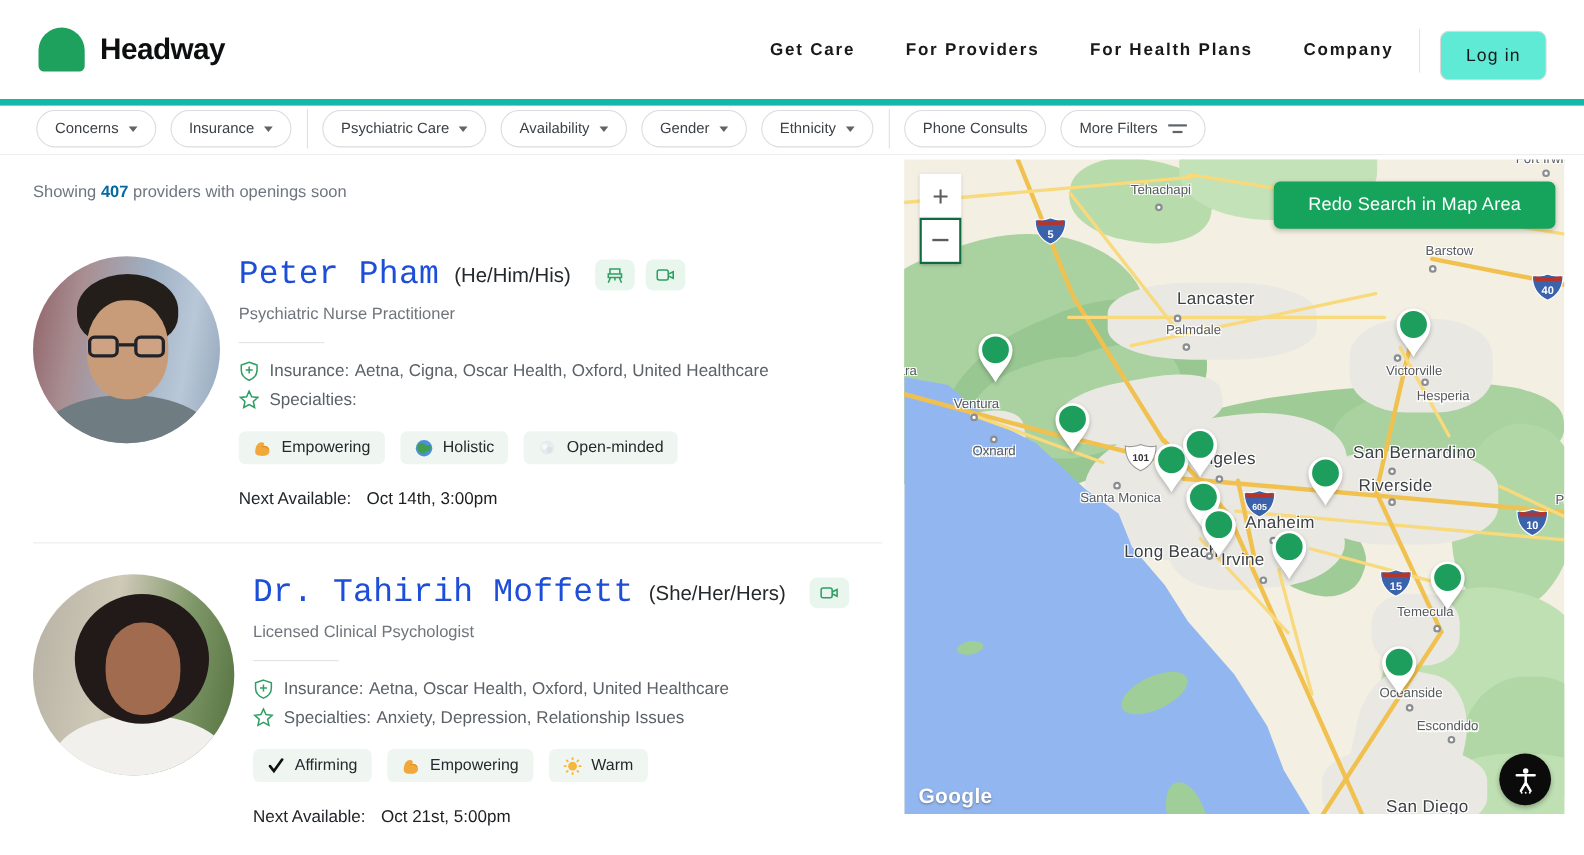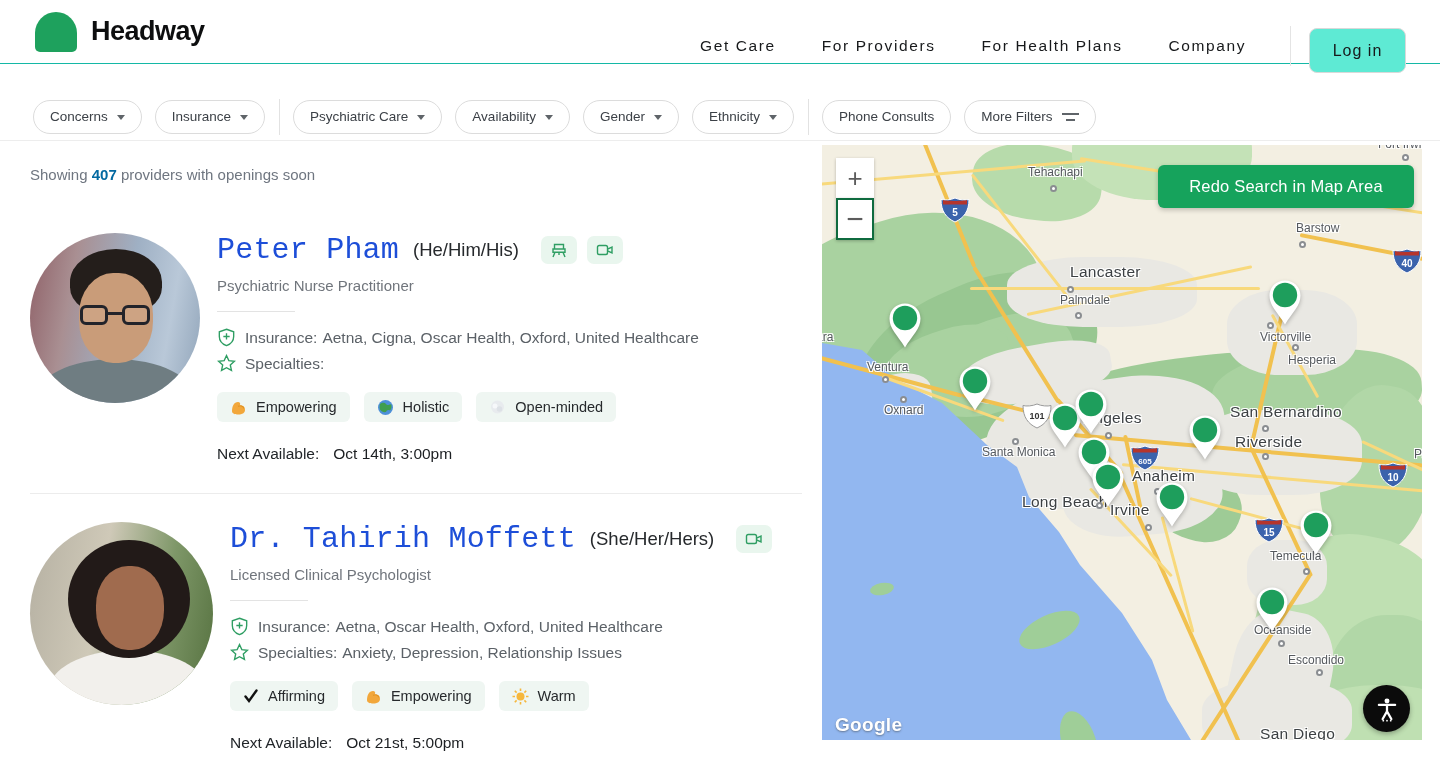--- a/index.html
+++ b/index.html
@@ -1,24 +1,24 @@
 <!DOCTYPE html>
 <html><head>
 <meta charset="utf-8">
 <style>
   * { margin:0; padding:0; box-sizing:border-box; }
   html,body { width:1440px; height:777px; background:#ffffff; font-family:"Liberation Sans",sans-serif; overflow:hidden; position:relative; }
 
   
-  .header { position:absolute; left:0; top:0; width:1440px; height:64px; background:#fff; border-bottom:1px solid #14b8a6; display:flex; align-items:center; }
+  .header { position:absolute; left:0; top:0; width:1440px; height:96px; background:#fff; border-bottom:6px solid #14b8a6; display:flex; align-items:center; }
   .logo-wrap { display:flex; align-items:center; gap:14px; margin-left:35px; cursor:pointer; }
   .logo-mark { width:42px; height:40px; background:#1ea15d; border-radius:21px 21px 5px 5px; }
   .logo-text { font-size:27px; font-weight:700; color:#0d0e0f; letter-spacing:-0.5px; }
   .nav { position:absolute; left:700px; top:0; height:92px; display:flex; align-items:center; gap:46px; }
-  .nav-item { font-size:15.5px; color:#17191b; letter-spacing:1.6px; font-weight:400; cursor:pointer; white-space:nowrap;text-align:right; }
+  .nav-item { font-size:15.5px; color:#17191b; letter-spacing:1.6px; font-weight:700; cursor:pointer; white-space:nowrap;text-align:right; }
   .nav-divider { position:absolute; left:1290px; top:26px; width:1px; height:40px; background:#e4e4e4; }
   .login-btn { position:absolute; left:1309px; top:28px; width:97px; height:45px; border:1px solid #d9d9d9; border-radius:8px; background:#5eead4; font-size:16px; letter-spacing:1px; color:#17191b; display:flex; align-items:center; justify-content:center; cursor:pointer; }
 
   
   .filterbar { position:absolute; left:0; top:93px; width:1440px; height:48px; border-bottom:1px solid #ededed; display:flex; align-items:center; padding-left:33px; }
   .pill { height:34px; border:1px solid #dcdcdc; border-radius:999px; background:#fff; display:flex; align-items:center; gap:9px; padding:0 16px; font-size:13.5px; color:#3c4147; margin-right:13px; cursor:pointer; white-space:nowrap; }
   .caret { width:0; height:0; border-left:4.5px solid transparent; border-right:4.5px solid transparent; border-top:5.5px solid #5f6469; margin-top:1px; }
   .vdiv { width:1px; height:36px; background:#e2e2e2; margin:0 13px 0 1px; }
   .filter-lines { position:relative; width:17px; height:10px; }
   .filter-lines::before { content:""; position:absolute; left:0; top:1px; width:17px; height:2px; background:#5f6469; }

